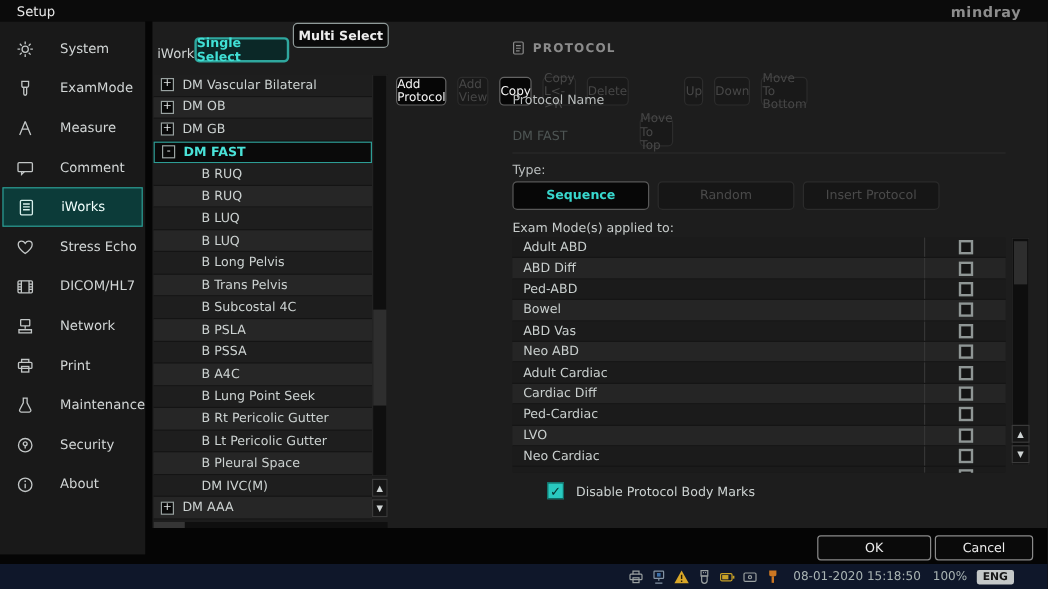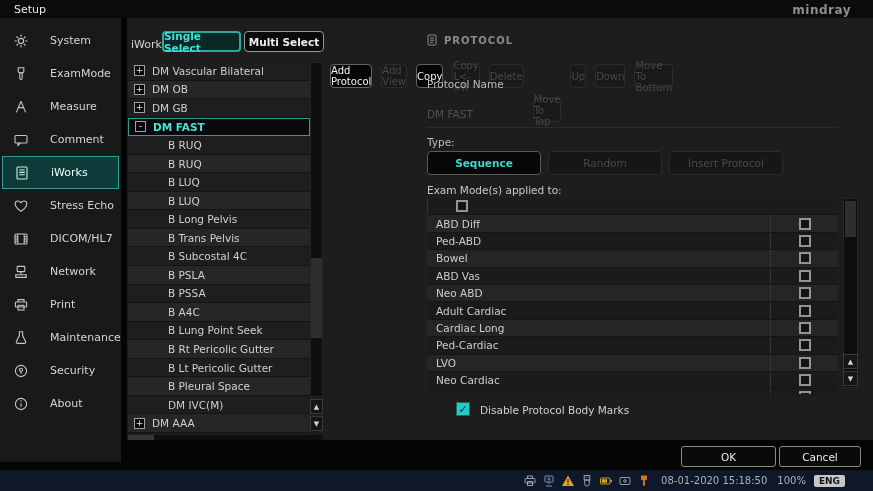--- a/index.html
+++ b/index.html
@@ -24,21 +24,21 @@
   .side-item.selected { background:#0c3b39; border:1px solid #2d9d95; margin:0 2px; padding-left:11px; color:#f2fffd; }
   .side-item svg { flex:0 0 auto; }
 
   
   .main { position:absolute; left:127px; top:18px; width:746px; height:422px; background:#1d1d1d; }
 
   .iworks-label { position:absolute; left:4px; top:20px; font-size:11px; color:#cfd3d3; }
   .btn { border-radius:4px; font-size:10.5px; display:flex; align-items:center; justify-content:center; }
   .single-btn { position:absolute; left:35px; top:13px; width:79px; height:21px;
     border:2px solid #2fa79e; background:#0b2827; color:#40e0d5; font-weight:bold; }
-  .multi-btn { position:absolute; left:117px; top:13px; width:80px; height:21px;
+  .multi-btn { position:absolute; left:117px; top:1px; width:80px; height:21px;
     border:1px solid #8f9a99; background:#0a0a0a; color:#ededed; font-weight:bold; }
 
   
   .tree { position:absolute; left:1px; top:44px; width:182px; }
   .tree-row { height:18.55px; display:flex; align-items:center; gap:7px; padding-left:6px;
     border-bottom:1px solid #141414; font-size:10.5px; color:#ccd2d1; }
   .tree-row:nth-child(odd)  { background:#1e1e1e; }
   .tree-row:nth-child(even) { background:#262626; }
   .tree-row.child { padding-left:22px; }
   .tree-row.sel { background:#0a0a0a; border:1px solid #2d9d95; color:#4ae2d8; font-weight:bold; }
@@ -377,20 +377,21 @@
   <div class="type-btns">
     <div class="type-btn on">Sequence</div>
     <div class="type-btn off">Random</div>
     <div class="type-btn off">Insert Protocol</div>
   </div>
   <div class="exam-label">Exam Mode(s) applied to:</div>
 
   <div class="exam-table">
 
       <div class="exam-row">
+        <span class="lbl">Adult ABD</span>
         <span class="cbcell">
           <span class="cb"></span>
         </span>
       </div>
 
       <div class="exam-row">
         <span class="lbl">ABD Diff</span>
         <span class="cbcell">
           <span class="cb"></span>
         </span>
@@ -425,21 +426,21 @@
       </div>
 
       <div class="exam-row">
         <span class="lbl">Adult Cardiac</span>
         <span class="cbcell">
           <span class="cb"></span>
         </span>
       </div>
 
       <div class="exam-row">
-        <span class="lbl">Cardiac Long</span>
+        <span class="lbl">Cardiac Diff</span>
         <span class="cbcell">
           <span class="cb"></span>
         </span>
       </div>
 
       <div class="exam-row">
         <span class="lbl">Ped-Cardiac</span>
         <span class="cbcell">
           <span class="cb"></span>
         </span>

